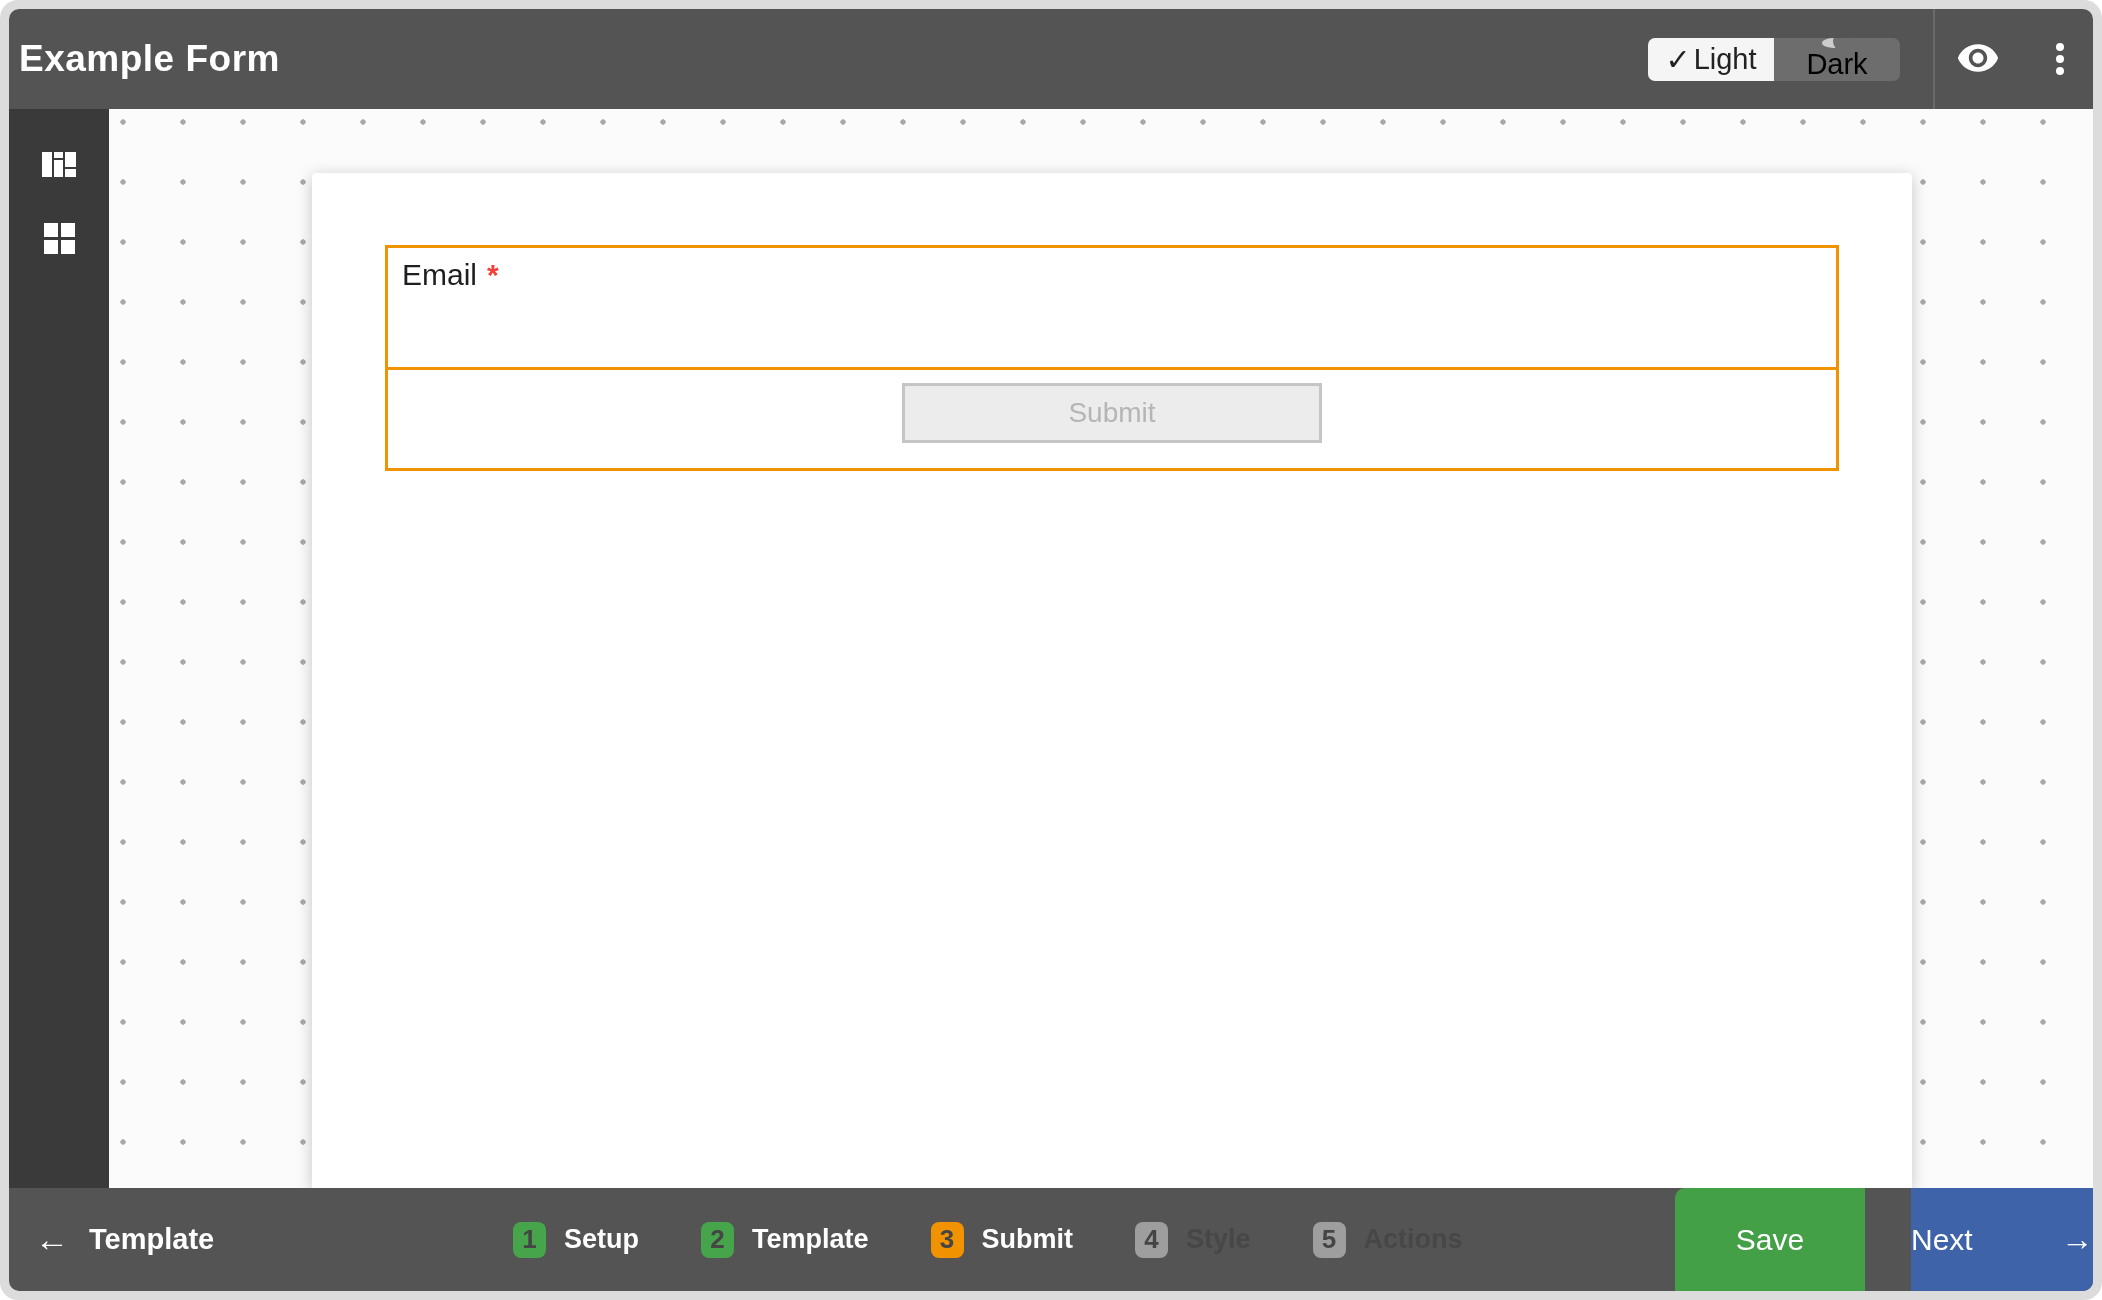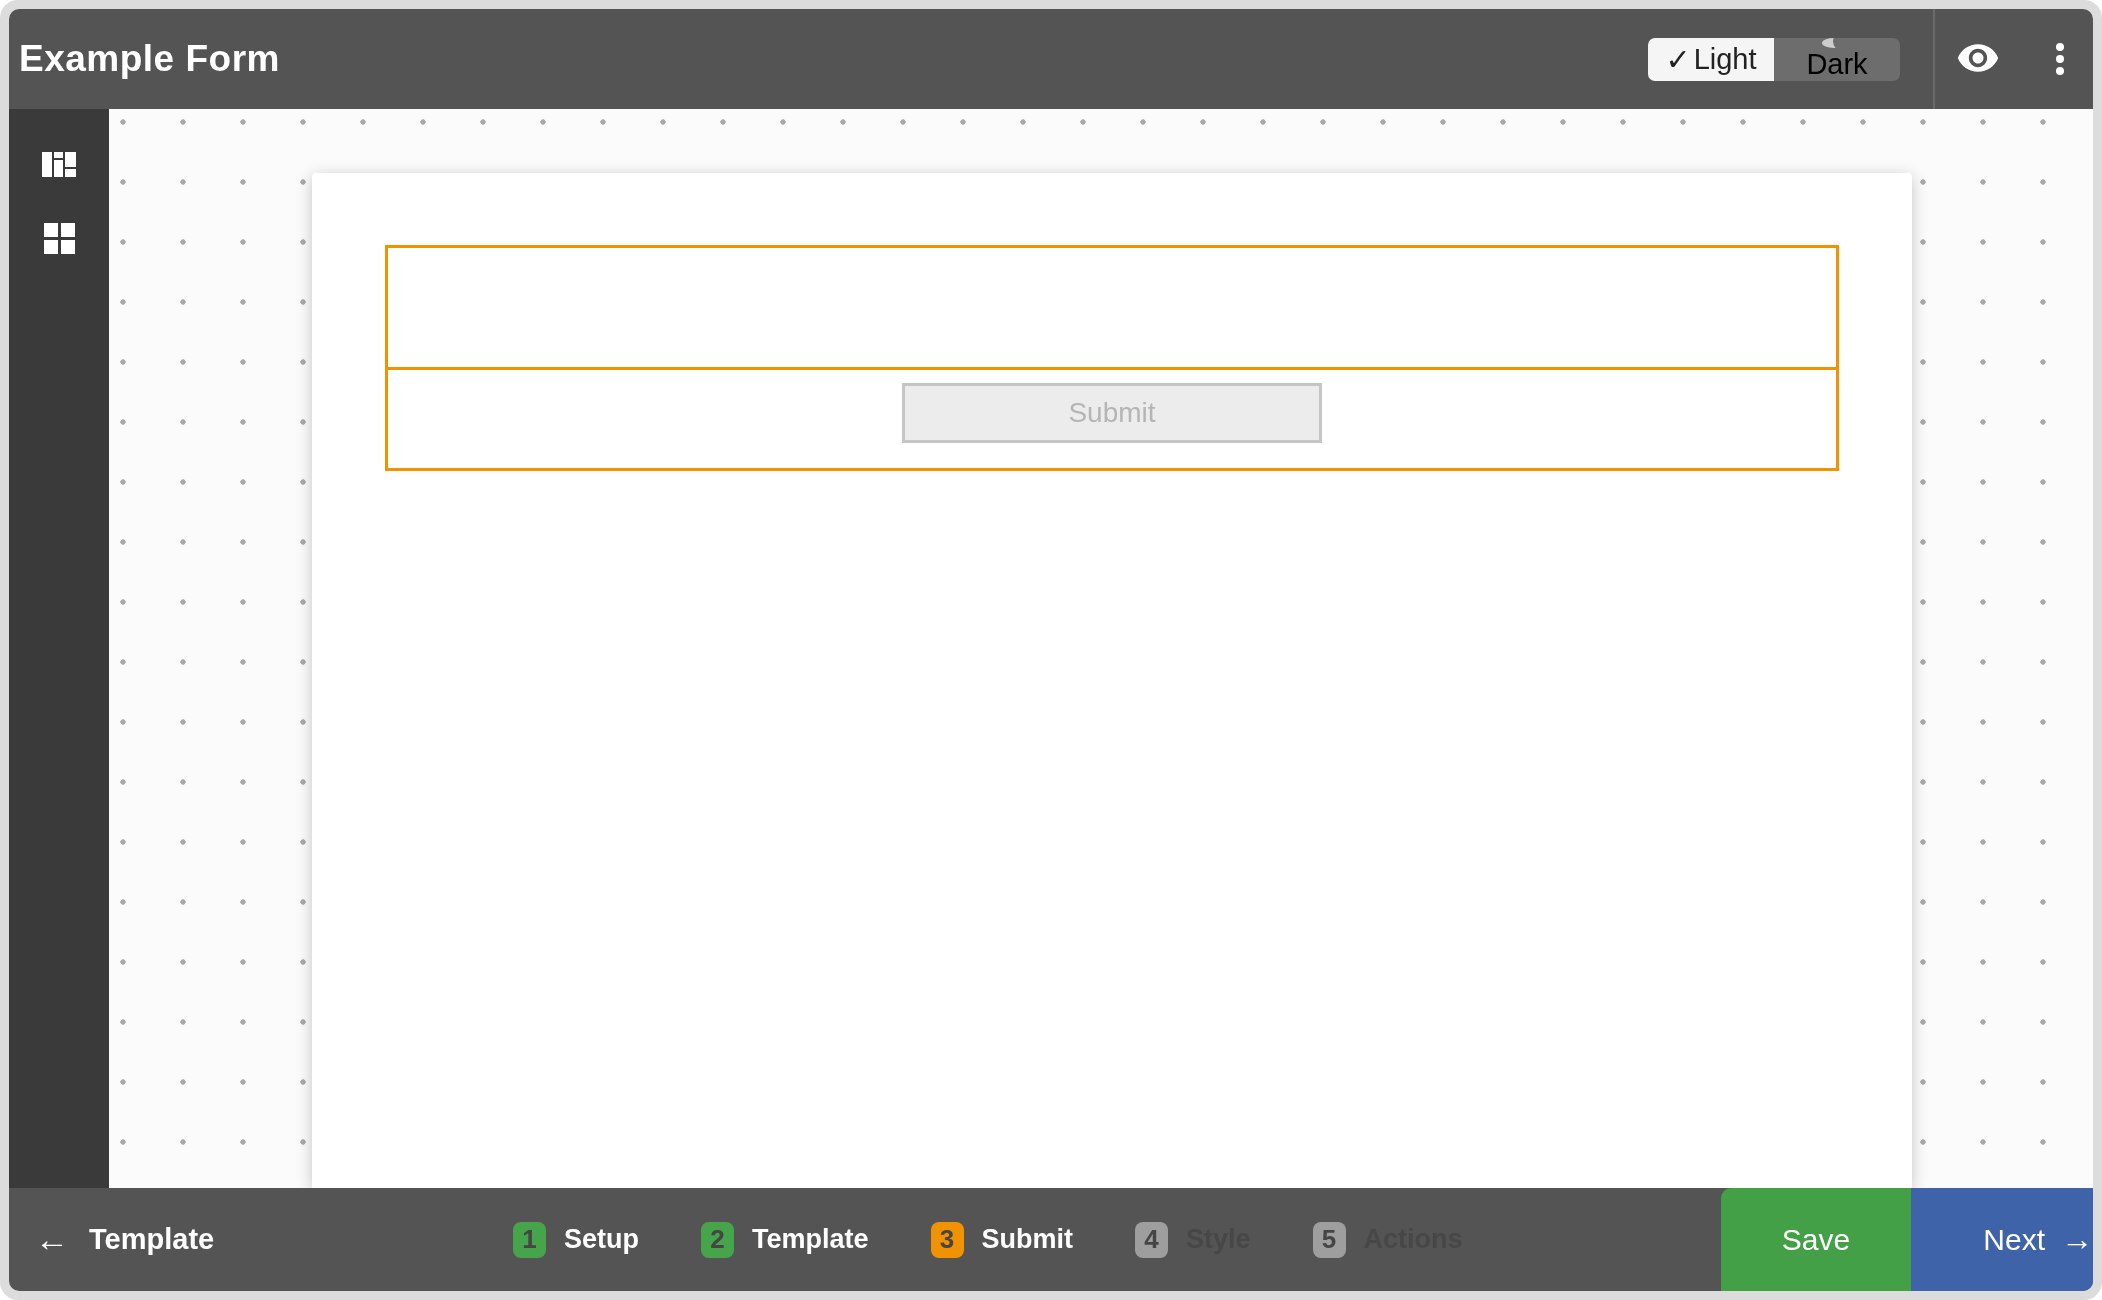--- a/index.html
+++ b/index.html
@@ -170,22 +170,23 @@
   .footer-actions { margin-left: auto; display: flex; align-items: stretch; }
   .save-btn {
     width: 190px; background: #43a047; border: none; cursor: pointer;
     border-radius: 10px 0 0 0;
     color: #ffffff; font-size: 30px; font-weight: 500;
     font-family: "Liberation Sans", sans-serif;
   }
   .next-btn {
     width: 182px; background: #3f63a8; border: none; cursor: pointer;
     color: #ffffff; font-size: 30px; font-weight: 500;
-    display: flex; align-items: center; justify-content: flex-end; gap: 16px;
+    display: flex; align-items: center; justify-content: space-between; gap: 16px;
     font-family: "Liberation Sans", sans-serif;
+    margin-left: 46px;
   }
   .next-arrow { font-size: 32px; }
 </style>
 </head>
 <body>
 
 <div class="window">
   <div class="app">
 
     <header class="topbar">
@@ -242,20 +243,24 @@
               <i></i>
               <i></i>
           </span>
         </button>
       </nav>
 
       <div class="canvas">
         <div class="card">
 
           <div class="field-block">
+            <div class="field-label-row">
+              <span class="field-label">Email</span>
+              <span class="required-star">*</span>
+            </div>
           </div>
 
           <div class="submit-block">
             <button class="submit-btn">Submit</button>
           </div>
 
         </div>
       </div>
     </div>
 

